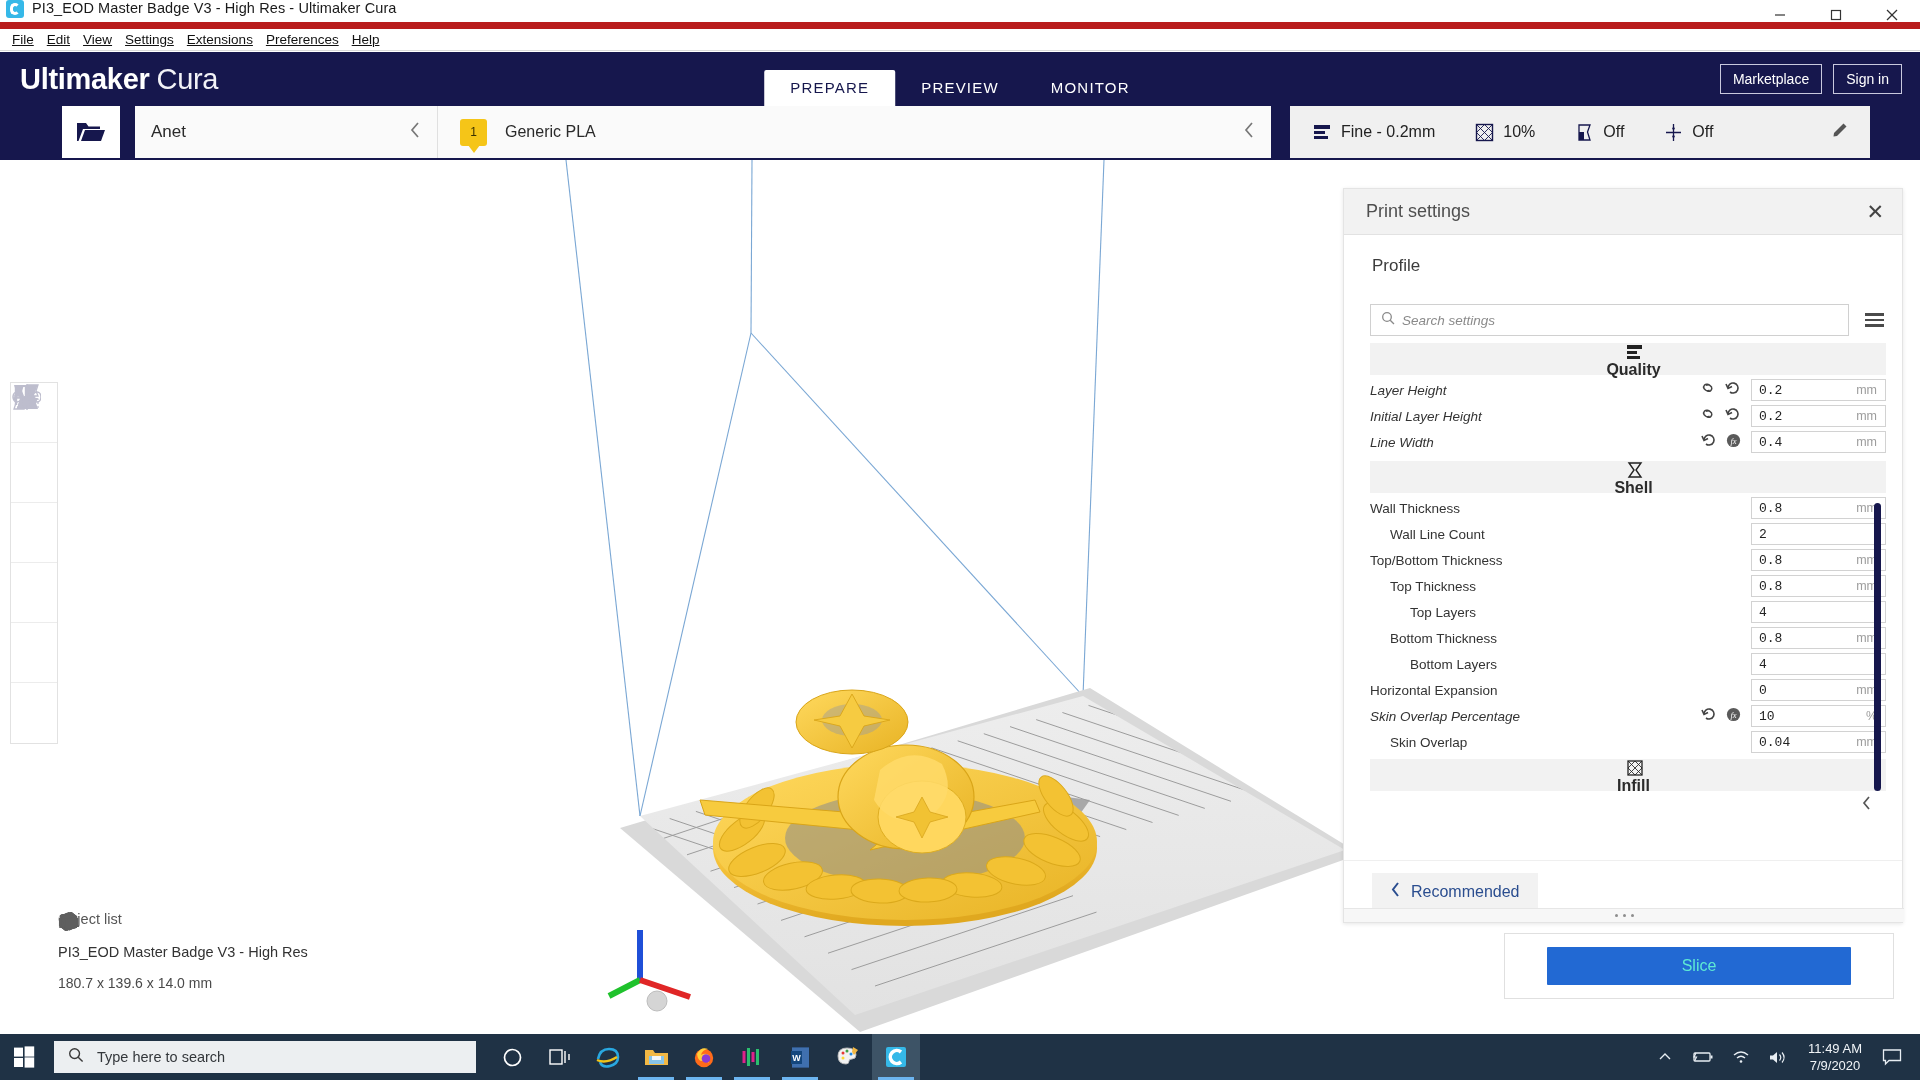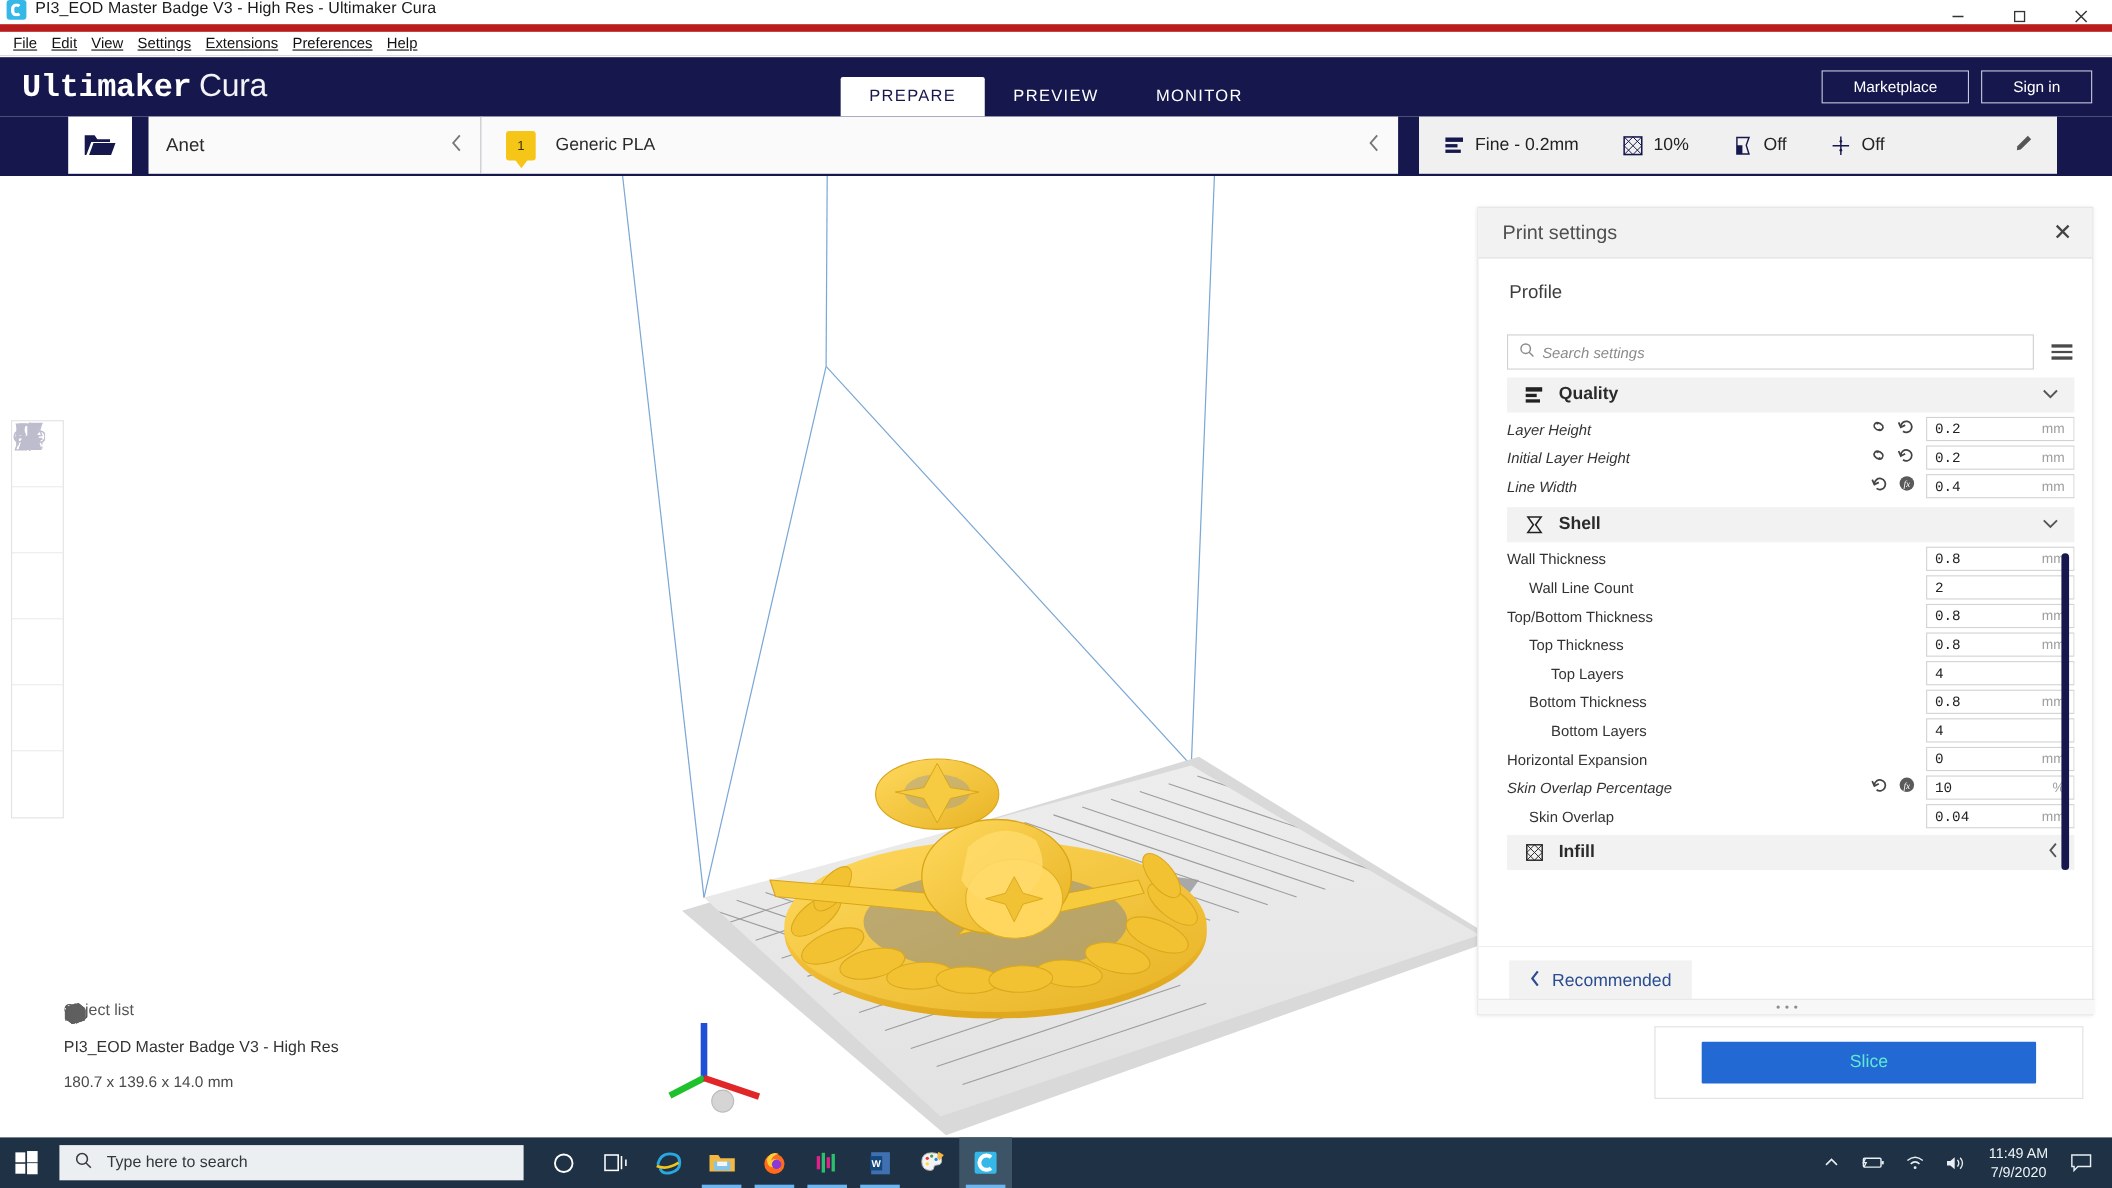--- a/index.html
+++ b/index.html
@@ -48,39 +48,39 @@
   
   .cura-header {
     position: absolute; top: 52px; left: 0; width: 1920px; height: 54px;
     background: #16174d;
     display: flex; align-items: center;
   }
   .brand {
     margin-left: 20px; font-size: 29px; color: #ffffff; letter-spacing: -0.3px;
     display: flex; align-items: baseline; gap: 7px;
   }
-  .brand .bold { font-weight: bold; font-family: Liberation Mono, monospace; }
+  .brand .bold { font-weight: bold; }
   .brand .light { font-weight: normal; color: #f2f2f7; }
   .stages {
     position: absolute; left: 50%; transform: translateX(-50%);
     display: flex; align-items: flex-end; height: 54px;
   }
   .stage {
     font-size: 15px; letter-spacing: 1.2px; color: #ffffff;
     padding: 0 26px; height: 36px; line-height: 36px; cursor: pointer;
   }
   .stage.active {
     background: #ffffff; color: #16174d; height: 36px; border-radius: 2px 2px 0 0;
   }
   .header-right {
     position: absolute; right: 18px; display: flex; gap: 11px; align-items: center;
   }
   .hdr-btn {
     border: 1px solid #c8c8dd; color: #ffffff; background: transparent;
-    font-size: 14px; padding: 6px 28px; cursor: pointer;
+    font-size: 14px; padding: 6px 12px; cursor: pointer;
     font-family: "Liberation Sans", sans-serif;
   }
 
   
   .configbar {
     position: absolute; top: 106px; left: 0; width: 1920px; height: 54px;
     background: #16174d;
   }
   .open-file-btn {
     position: absolute; left: 62px; top: 0px; width: 58px; height: 52px;
@@ -188,21 +188,21 @@
   }
   .search-box input::placeholder { color: #8a8a8a; font-style: italic; }
   .hamburger { margin-left: 16px; cursor: pointer; display: flex; flex-direction: column; gap: 3px; }
   .hamburger i { display: block; width: 19px; height: 2.6px; background: #4b4b4b; }
 
   .settings-scroll {
     flex: 1; overflow: hidden; position: relative; margin-left: 26px; margin-right: 16px;
   }
   .cat-head {
     height: 32px; background: #f2f2f2; display: flex; align-items: center;
-    cursor: pointer; margin-bottom: 2px;
+    cursor: pointer; margin-bottom: 2px; flex-direction: column;
   }
   .cat-head .ci { margin-left: 14px; width: 22px; display: flex; justify-content: center; }
   .cat-head .cn { margin-left: 11px; font-size: 16px; font-weight: bold; color: #2b2b2b; }
   .cat-head .cc { margin-left: auto; margin-right: 14px; color: #555; }
   .set-row { height: 26px; display: flex; align-items: center; }
   .set-row .sl { font-size: 13.5px; color: #333; white-space: nowrap; }
   .set-row .sl.italic { font-style: italic; }
   .set-row .icons { margin-left: auto; display: flex; align-items: center; gap: 9px; margin-right: 10px; }
   .val-box {
     width: 135px; height: 22px; border: 1px solid #d2d2d2; background: #fff;

